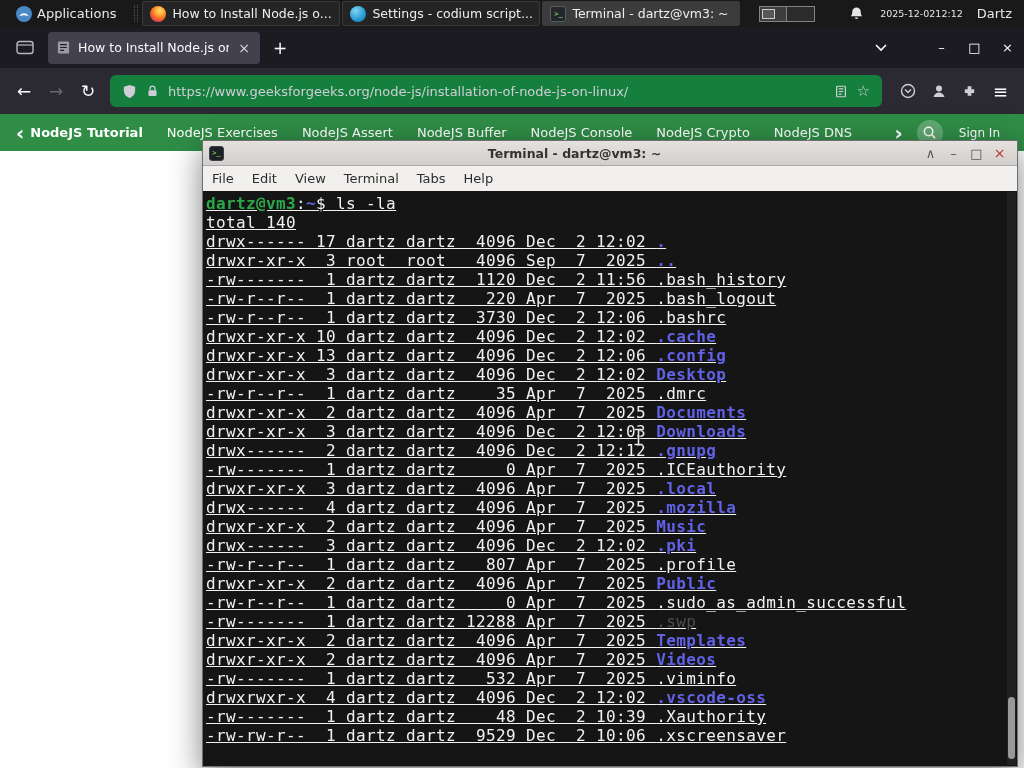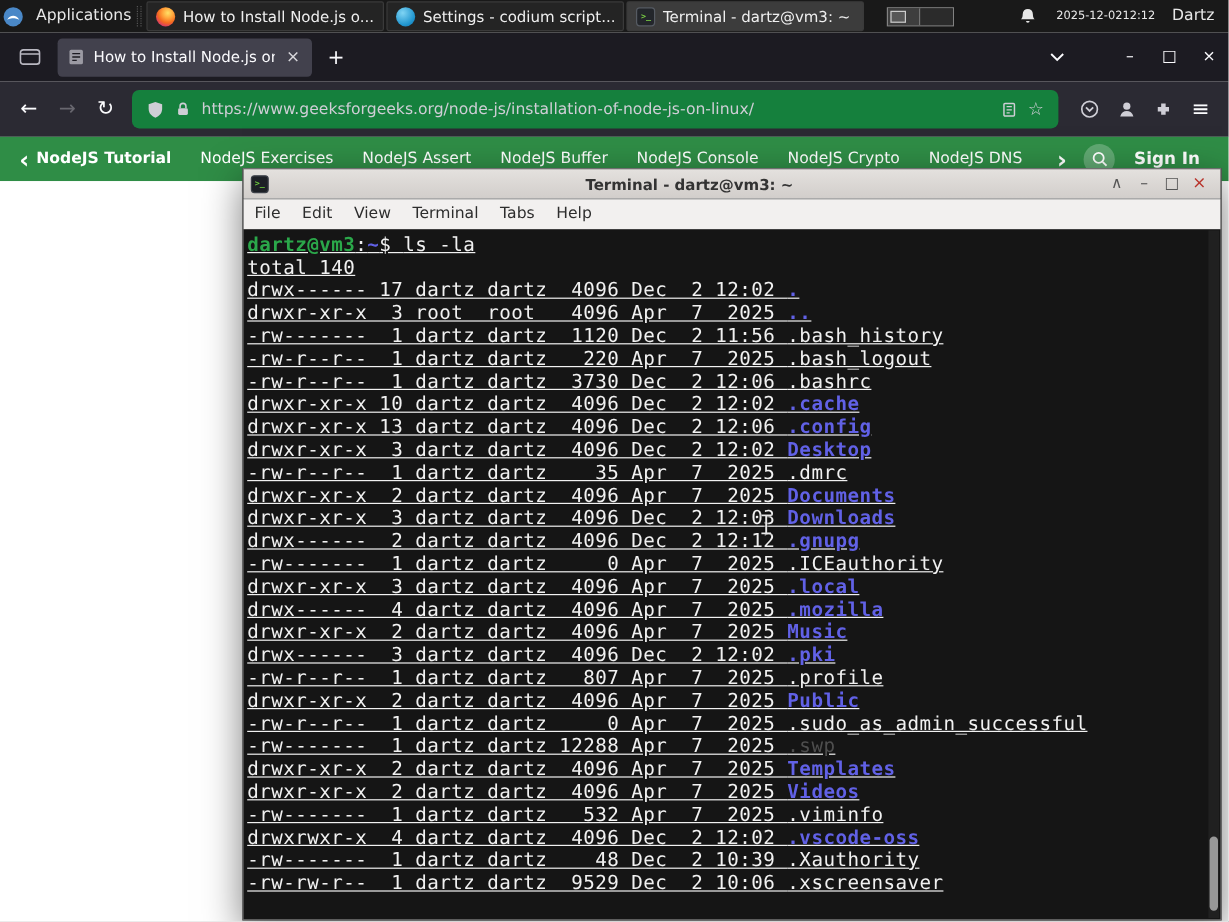--- a/index.html
+++ b/index.html
@@ -3,21 +3,21 @@
 <meta charset="utf-8">
 <style>
   * { margin:0; padding:0; box-sizing:border-box; }
   html,body { width:1024px; height:768px; overflow:hidden; background:#fff;
               font-family:"DejaVu Sans", sans-serif; }
   #screen { position:relative; width:1024px; height:768px; overflow:hidden; background:#fff; }
 
   
   #panel { position:absolute; top:0; left:0; width:1024px; height:27px; background:#191919;
            display:flex; align-items:center; color:#e8e8e8; font-size:13px; z-index:50; }
-  .apps-btn { display:flex; align-items:center; gap:10px; padding:0 2px; height:100%; }
+  .apps-btn { display:flex; align-items:center; gap:4px; padding:0 15px; height:100%; }
   .grip { width:4px; height:17px; margin:0 3px; border-left:1px dotted #555; border-right:1px dotted #555; }
   #taskbar { display:flex; height:100%; }
   .task-btn { width:198px; display:flex; align-items:center; gap:6px; padding:0 7px; margin:1px;
               border:1px solid #3a3a3a; background:#242424; border-radius:2px; overflow:hidden; }
   .task-btn.active { background:#3c3c3c; }
   .tlabel { white-space:nowrap; overflow:hidden; font-size:12.5px; color:#efefef; }
   .ticon { flex:0 0 auto; width:16px; height:16px; }
   .icon-firefox { border-radius:50%;
     background:radial-gradient(circle at 62% 30%, #ffe066 0%, #ffa43b 30%, #f46a1f 55%, #d6356f 80%, #951f66 100%); }
   .icon-codium { border-radius:50%;
@@ -55,21 +55,21 @@
   .url { color:#cfced6; font-size:13px; white-space:nowrap; overflow:hidden; flex:1; }
   .star { color:#cfced6; font-size:15px; font-family:"DejaVu Sans",sans-serif; }
   .rbtn { width:31px; height:31px; display:flex; align-items:center; justify-content:center; }
   .menu-ic { color:#fbfbfe; font-size:18px; font-family:"DejaVu Sans",sans-serif; }
   #gfgbar { height:37px; background:#2f8d46; display:flex; align-items:center; color:#fff; padding:0 10px; }
   .chev { font-size:20px; font-weight:bold; padding:0 6px; line-height:1; font-family:"DejaVu Sans",sans-serif; }
   #gfgitems { display:flex; gap:24px; overflow:hidden; white-space:nowrap; flex:1; font-size:13px; }
   .gfg-item.first { font-weight:bold; }
   .gfg-search { width:26px; height:26px; border-radius:50%; background:rgba(255,255,255,.24);
                 display:flex; align-items:center; justify-content:center; margin:0 16px 0 8px; flex:0 0 auto; }
-  .signin { font-size:14px; margin-right:14px; font-weight:700; flex:0 0 auto; }
+  .signin { font-size:12px; margin-right:14px; font-weight:400; flex:0 0 auto; }
   #page { position:absolute; top:124px; left:0; width:1024px; height:617px; background:#ffffff; }
 
   
   #terminal { position:absolute; left:202px; top:140px; width:816px; height:627px; border:1px solid #6f6f6f;
               box-shadow:0 10px 30px rgba(0,0,0,.5); display:flex; flex-direction:column;
               background:var(--t-bg,#151515); z-index:20; }
   .t-titlebar { flex:0 0 25px; background:linear-gradient(#e4e1de,#d2cecb); display:flex; align-items:center;
                 padding:0 6px; border-bottom:1px solid #aaa; }
   .t-ico { width:15px; height:15px; background:#1d2026; border:1px solid #3c4048; border-radius:3px; color:#6fce3e;
            font:bold 7px "DejaVu Sans Mono",monospace; display:flex; align-items:center; justify-content:center;
@@ -255,21 +255,21 @@
         <span class="t-menu">View</span>
         <span class="t-menu">Terminal</span>
         <span class="t-menu">Tabs</span>
         <span class="t-menu">Help</span>
       </div>
     <div class="t-body">
       <div id="tout">
           <div class="tline"><span class="c-green">dartz@vm3</span><span>:</span><span class="c-blue">~</span><span>$ </span><span>ls -la</span></div>
           <div class="tline">total 140</div>
           <div class="tline"><span>drwx------ 17 dartz dartz  4096 Dec  2 12:02 </span><span class="c-blue">.</span></div>
-          <div class="tline"><span>drwxr-xr-x  3 root  root   4096 Apr  7  2025 </span><span class="c-blue">..</span></div>
+          <div class="tline"><span>drwxr-xr-x  3 root  root   4096 Sep  7  2025 </span><span class="c-blue">..</span></div>
           <div class="tline"><span>-rw-------  1 dartz dartz  1120 Dec  2 11:56 </span><span>.bash_history</span></div>
           <div class="tline"><span>-rw-r--r--  1 dartz dartz   220 Apr  7  2025 </span><span>.bash_logout</span></div>
           <div class="tline"><span>-rw-r--r--  1 dartz dartz  3730 Dec  2 12:06 </span><span>.bashrc</span></div>
           <div class="tline"><span>drwxr-xr-x 10 dartz dartz  4096 Dec  2 12:02 </span><span class="c-blue">.cache</span></div>
           <div class="tline"><span>drwxr-xr-x 13 dartz dartz  4096 Dec  2 12:06 </span><span class="c-blue">.config</span></div>
           <div class="tline"><span>drwxr-xr-x  3 dartz dartz  4096 Dec  2 12:02 </span><span class="c-blue">Desktop</span></div>
           <div class="tline"><span>-rw-r--r--  1 dartz dartz    35 Apr  7  2025 </span><span>.dmrc</span></div>
           <div class="tline"><span>drwxr-xr-x  2 dartz dartz  4096 Apr  7  2025 </span><span class="c-blue">Documents</span></div>
           <div class="tline"><span>drwxr-xr-x  3 dartz dartz  4096 Dec  2 12:03 </span><span class="c-blue">Downloads</span></div>
           <div class="tline"><span>drwx------  2 dartz dartz  4096 Dec  2 12:12 </span><span class="c-blue">.gnupg</span></div>

